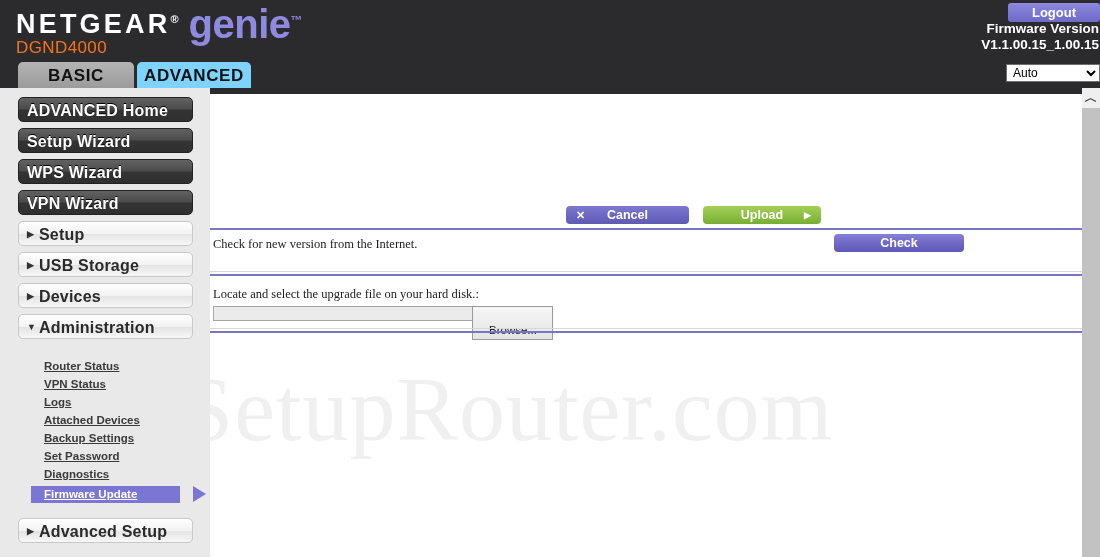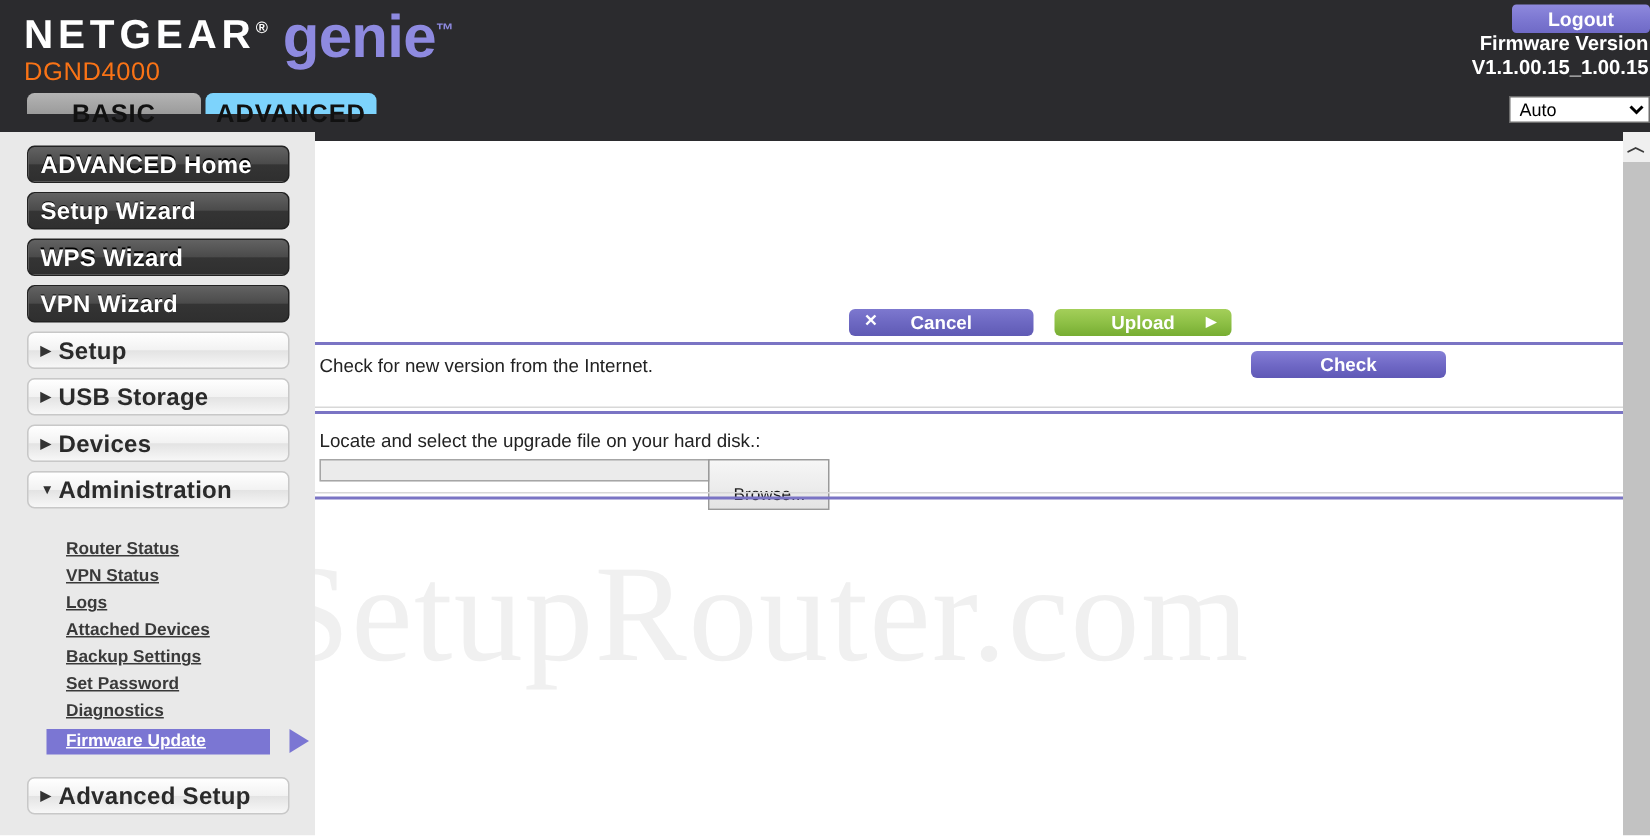--- a/index.html
+++ b/index.html
@@ -115,21 +115,21 @@
 
   
   .tabs {
     position: absolute;
     left: 18px; top: 62px;
     height: 26px;
   }
   .tab {
     position: absolute;
     top: 0;
-    height: 14px;
+    height: 26px;
     border-radius: 5px 5px 0 0;
     font-size: 17px;
     font-weight: bold;
     color: #111111;
     text-align: center;
     line-height: 27px;
     letter-spacing: 0.6px;
     cursor: pointer;
     box-sizing: border-box;
   }
@@ -310,20 +310,21 @@
     width: 872px;
     height: 1px;
     background: #d8d8d8;
   }
 
   .row-label {
     position: absolute;
     font-size: 12.5px;
     color: #222222;
     white-space: nowrap;
+    font-family: Liberation Serif, serif;
   }
   .btn-check {
     position: absolute;
     left: 624px; top: 146px;
     width: 130px; height: 18px;
     background: linear-gradient(to bottom, #8580d6 0%, #7069c6 50%, #5f58b6 100%);
     border: none;
     border-radius: 4px;
     color: #ffffff;
     font-family: "Liberation Sans", sans-serif;

